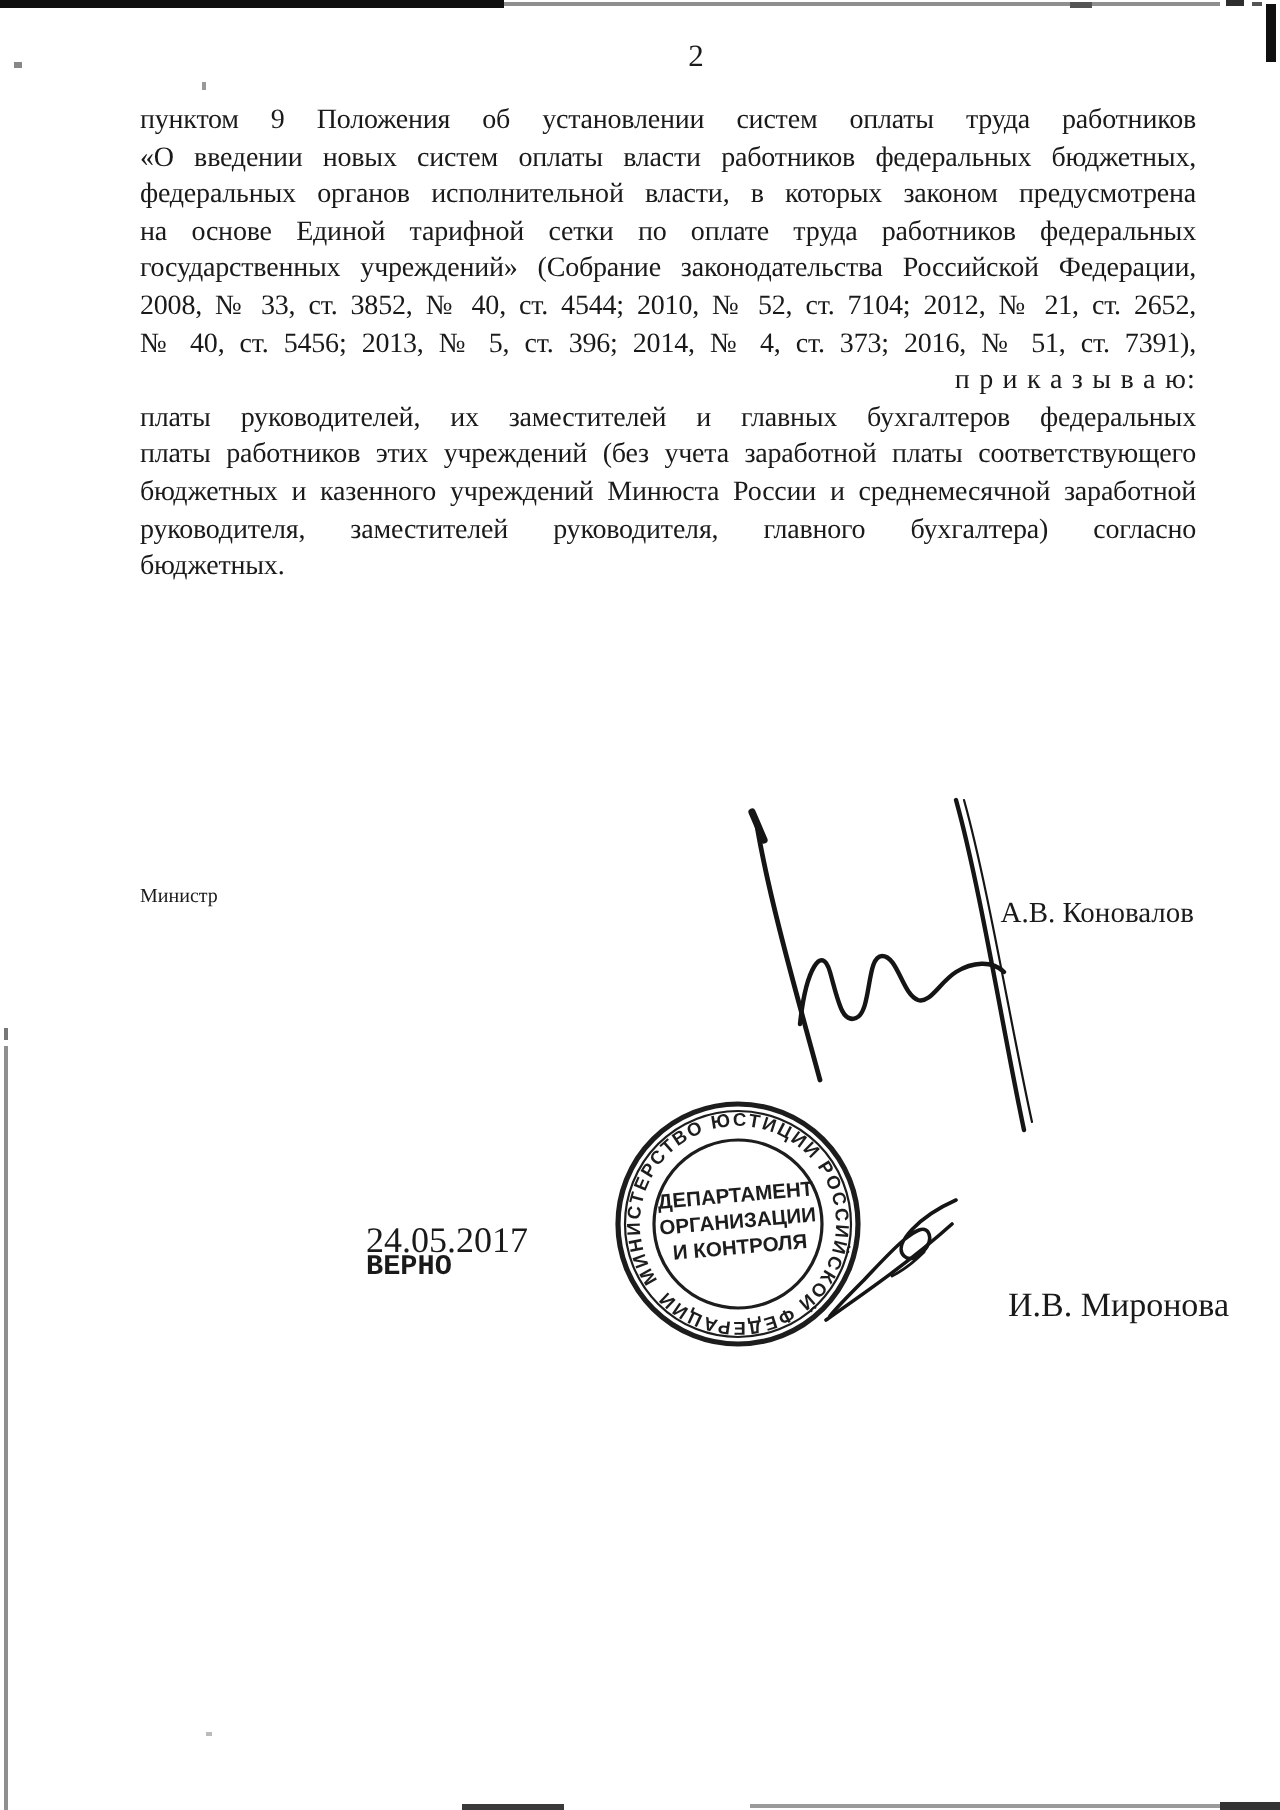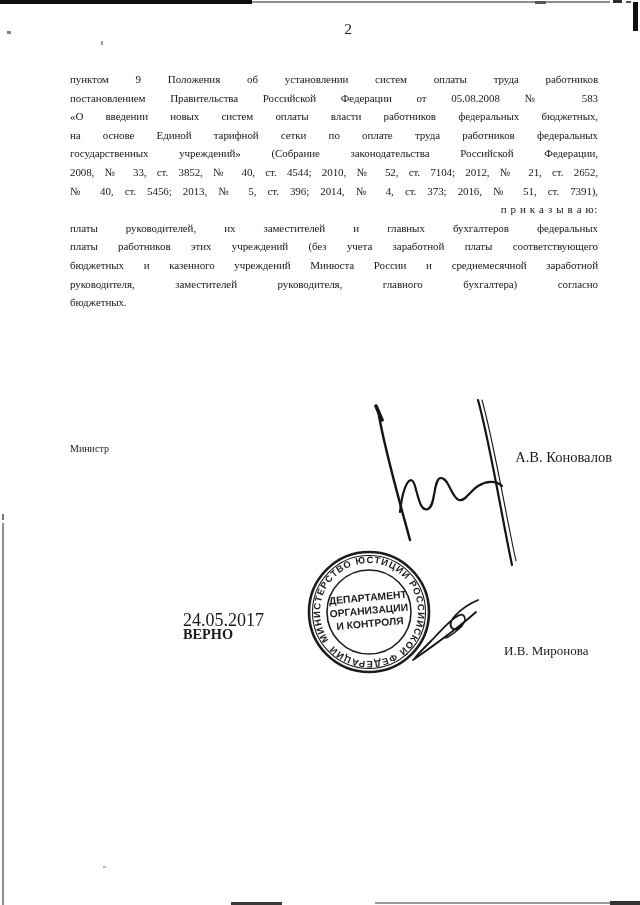--- a/index.html
+++ b/index.html
@@ -14,44 +14,44 @@
   }
   .artifact { position: absolute; }
   .page-number {
     position: absolute;
     left: 330px; top: 20px; width: 36px;
     text-align: center;
     font-size: 15.5px;
   }
   .body-text {
     position: absolute;
-    left: 70px; top: 70px; width: 528px;
-    font-size: 11px;
+    left: 70px; top: 52px; width: 528px;
+    font-size: 14px;
     letter-spacing: -0.1px;
   }
   .line {
     display: block;
     line-height: 18.6px;
     text-align: justify;
     text-align-last: justify;
     white-space: normal;
   }
   .para .last-line { text-align-last: left; }
   .para1 .last-line { text-align-last: justify; }
   .para2 .first-line { text-indent: 38px; }
   .prikaz-line {
     line-height: 18.6px;
     letter-spacing: 0.6px;
     text-align: right;
   }
   .minister-title { position: absolute; left: 70px; top: 443px; font-size: 10px; }
-  .minister-name  { position: absolute; right: 28px; top: 449px; font-size: 14.5px; }
-  .verno { position: absolute; left: 183px; top: 626px; font-size: 14.3px; font-weight: bold; }
+  .minister-name  { position: absolute; right: 43px; top: 449px; font-size: 14.5px; }
+  .verno { position: absolute; left: 183px; top: 626px; font-size: 14.3px; font-weight: bold; font-family: Liberation Mono, monospace; }
   .cert-date { position: absolute; left: 183px; top: 610px; font-size: 18px; }
-  .certifier-name { position: absolute; left: 504px; top: 643px; font-size: 13px; }
+  .certifier-name { position: absolute; left: 504px; top: 643px; font-size: 17px; }
   svg.overlay { position: absolute; pointer-events: none; }
   .stamp-rim-text {
     font-family: "Liberation Sans", sans-serif;
     font-size: 9.3px;
     font-weight: bold;
     letter-spacing: 1px;
     fill: #1d1d1d;
   }
   .stamp-center-text {
     font-family: "Liberation Sans", sans-serif;
@@ -82,22 +82,22 @@
 
   <div class="artifact" style="left:7px;top:31px;width:4px;height:3px;background:#888;"></div>
   <div class="artifact" style="left:101px;top:41px;width:2px;height:4px;background:#999;"></div>
   <div class="artifact" style="left:103px;top:866px;width:3px;height:2px;background:#bbb;"></div>
 
   <div class="page-number">2</div>
 
   <div class="body-text">
     <div class="para para1">
         <div class="line first-line">пунктом 9 Положения об установлении систем оплаты труда работников</div>
-        <div class="line">постановлением Правительства Российской Федерации от 05.08.2008 № 583</div>
         <div class="line">«О введении новых систем оплаты власти работников федеральных бюджетных,</div>
+        <div class="line">федеральных органов исполнительной власти, в которых законом предусмотрена</div>
         <div class="line">на основе Единой тарифной сетки по оплате труда работников федеральных</div>
         <div class="line">государственных учреждений» (Собрание законодательства Российской Федерации,</div>
         <div class="line">2008, № 33, ст. 3852, № 40, ст. 4544; 2010, № 52, ст. 7104; 2012, № 21, ст. 2652,</div>
         <div class="line last-line">№ 40, ст. 5456; 2013, № 5, ст. 396; 2014, № 4, ст. 373; 2016, № 51, ст. 7391),</div>
       </div>
     <div class="prikaz-line">п р и к а з ы в а ю:</div>
     <div class="para para2">
         <div class="line">платы руководителей, их заместителей и главных бухгалтеров федеральных</div>
         <div class="line">платы работников этих учреждений (без учета заработной платы соответствующего</div>
         <div class="line">бюджетных и казенного учреждений Минюста России и среднемесячной заработной</div>

